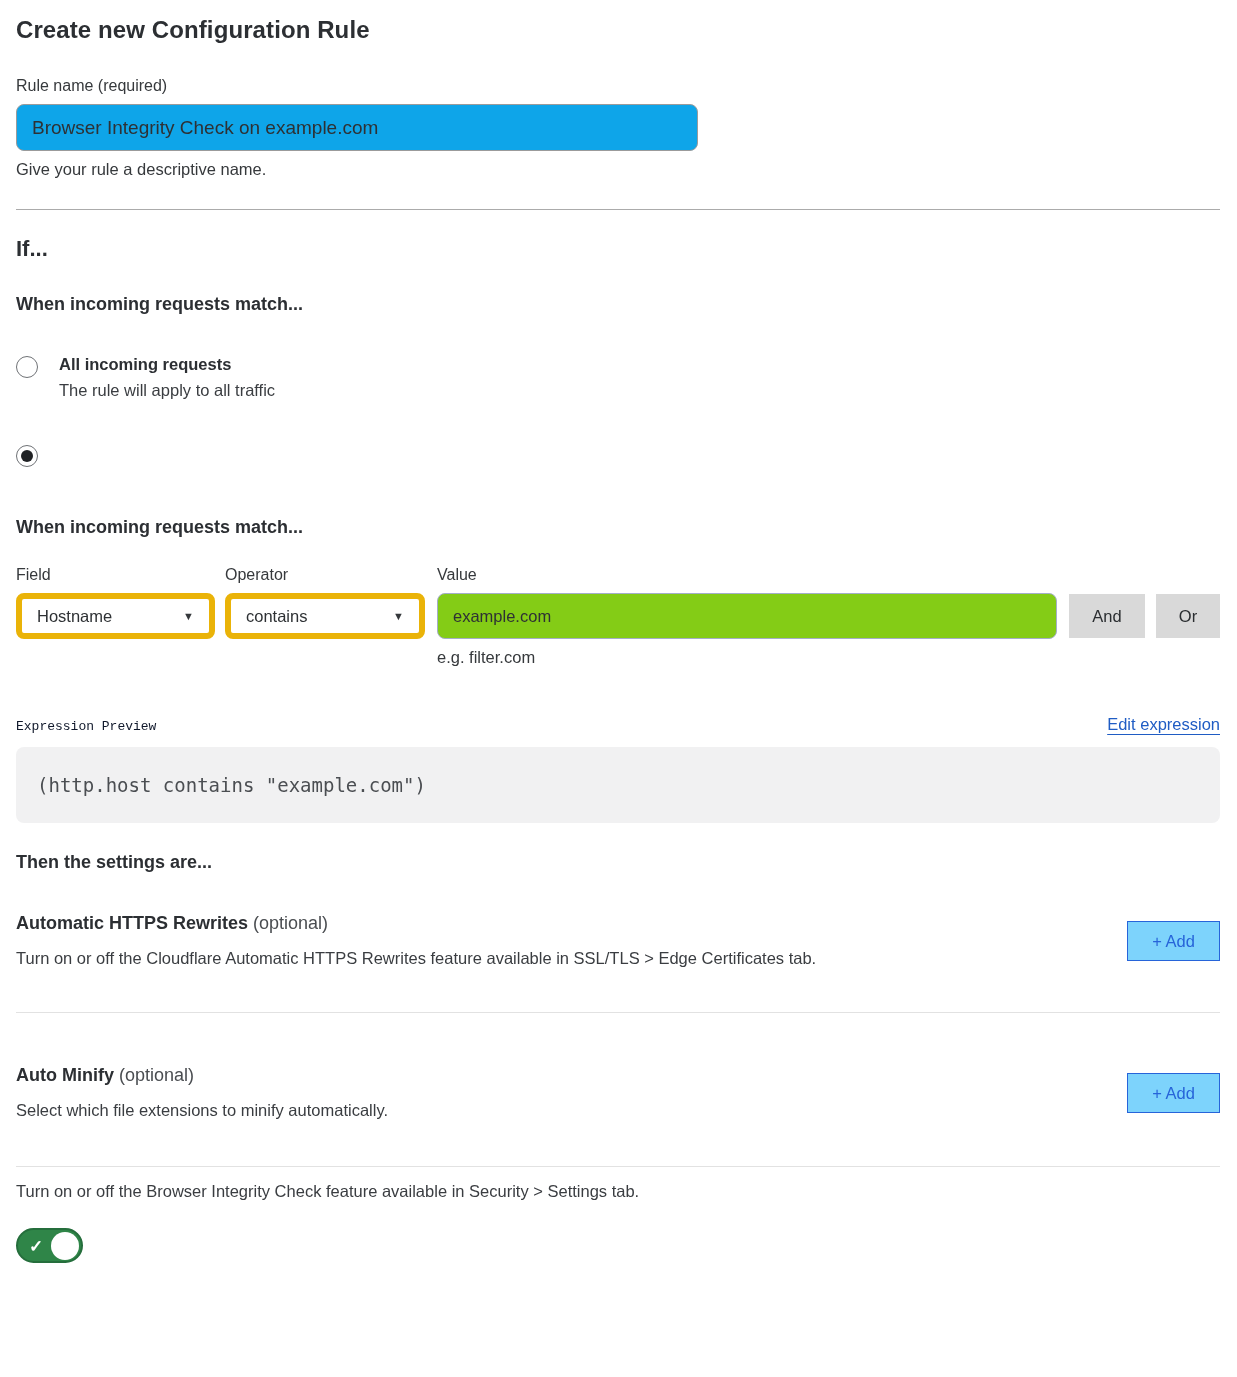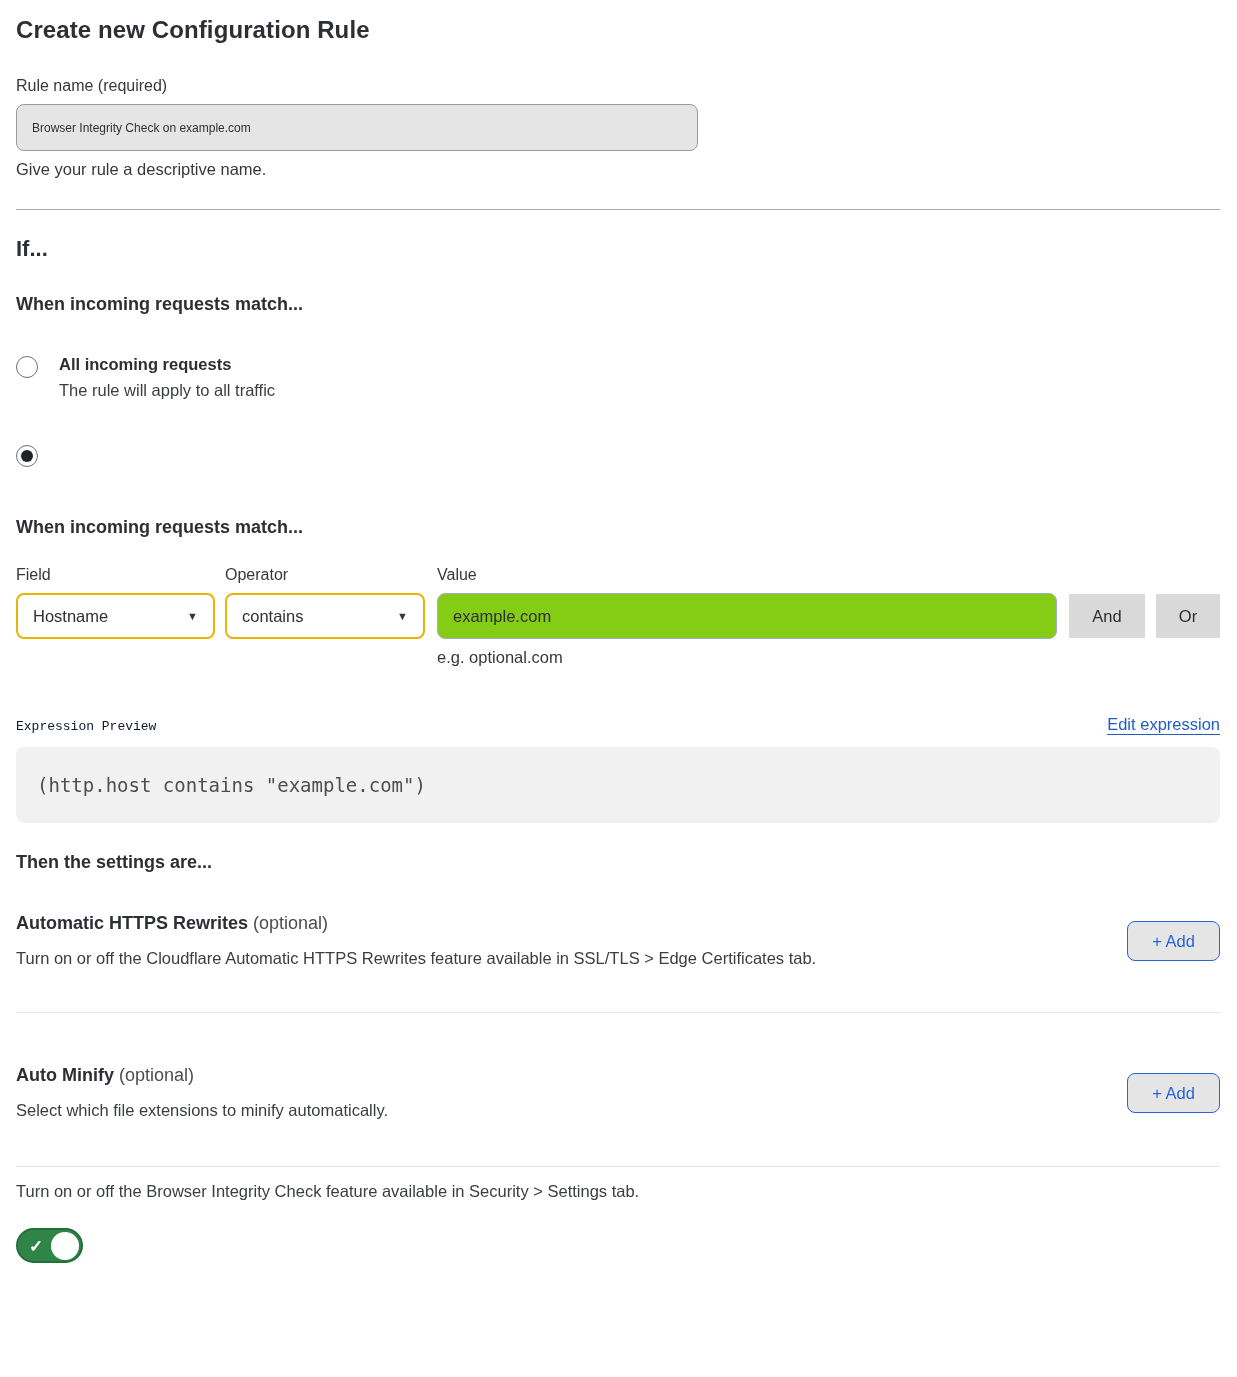--- a/index.html
+++ b/index.html
@@ -21,24 +21,24 @@
 
   .field-label { font-size: 16px; color: #36393c; margin-top: 33px; }
 
   .rule-name-input {
     margin-top: 9px;
     width: 682px;
     height: 47px;
     border: 1px solid #9b9b9b;
     border-radius: 8px;
     padding: 0 15px;
-    font-size: 12px;
+    font-size: 19px;
     font-family: "Liberation Sans", sans-serif;
     color: #2e3134;
-    background: #e5e5e5;
+    background: #0ea5e9;
     display: block;
     outline: none;
   }
   .helper-text { font-size: 16.5px; color: #36393c; margin-top: 9px; }
 
   .divider-strong {
     border: none; border-top: 1px solid #ababab;
     margin-top: 30px;
   }
   .divider-light {
@@ -71,21 +71,21 @@
   }
   .radio-text { margin-left: 21px; }
   .radio-label { font-size: 16.5px; font-weight: 700; color: #2c2f33; }
   .radio-desc { font-size: 16.5px; color: #3a3d41; margin-top: 7px; }
 
   .builder-row { display: flex; margin-top: 28px; align-items: flex-end; }
   .builder-col { display: flex; flex-direction: column; }
   .col-label { font-size: 16px; color: #36393c; margin-bottom: 9px; }
   .select-box {
     height: 46px;
-    border: 2px solid #eab308;
+    border: 6px solid #eab308;
     border-radius: 8px;
     background: #ffffff;
     display: flex;
     align-items: center;
     justify-content: space-between;
     padding: 0 15px;
     font-size: 16.5px;
     color: #2e3134;
     cursor: pointer;
   }
@@ -147,23 +147,23 @@
 
   .then-heading { font-size: 18px; font-weight: 700; color: #2c2f33; margin-top: 29px; }
 
   .setting-block { display: flex; justify-content: space-between; }
   .setting-1 { margin-top: 40px; gap: 40px; }
   .setting-title-line { font-size: 18px; color: #4a4d51; }
   .setting-title { font-weight: 700; color: #2c2f33; }
   .setting-desc { font-size: 16.5px; color: #3a3d41; margin-top: 15px; }
   .add-btn {
     width: 93px; height: 40px;
-    background: #e5e5e5;
+    background: #7dd3fc;
     border: 1px solid #2764d9;
-    border-radius: 8px;
+    border-radius: 0;
     color: #2764d9;
     font-size: 16.5px;
     font-family: "Liberation Sans", sans-serif;
     cursor: pointer;
     flex: 0 0 auto;
     margin-top: 8px;
   }
   .div-after-1 { margin-top: 44px; }
   .setting-2 { margin-top: 52px; }
   .div-after-2 { margin-top: 46px; }
@@ -256,21 +256,21 @@
         <span class="chevron">▼</span>
       </div>
     </div>
     <div class="builder-col col-value">
       <div class="col-label">Value</div>
       <input class="value-input" type="text" value="example.com" style="">
     </div>
     <button class="gray-btn and-btn">And</button>
     <button class="gray-btn or-btn">Or</button>
   </div>
-  <div class="eg-helper">e.g. optional.com</div>
+  <div class="eg-helper">e.g. filter.com</div>
 
   <div class="preview-row">
     <span class="preview-label">Expression Preview</span>
     <a class="edit-link">Edit expression</a>
   </div>
   <div class="code-block">(http.host contains "example.com")</div>
 
   <h3 class="then-heading">Then the settings are...</h3>
 
   <div class="setting-block setting-1">

